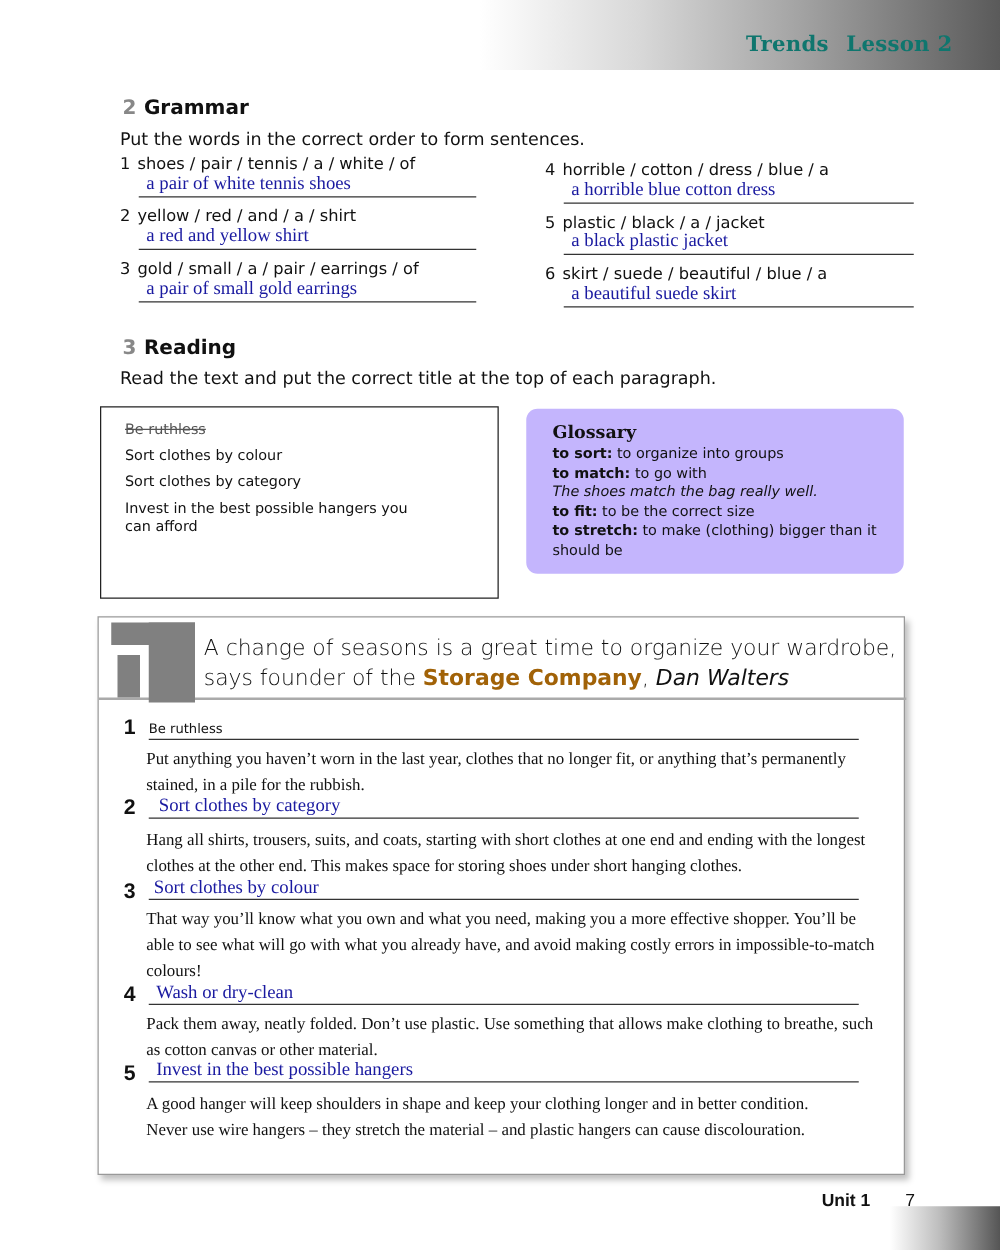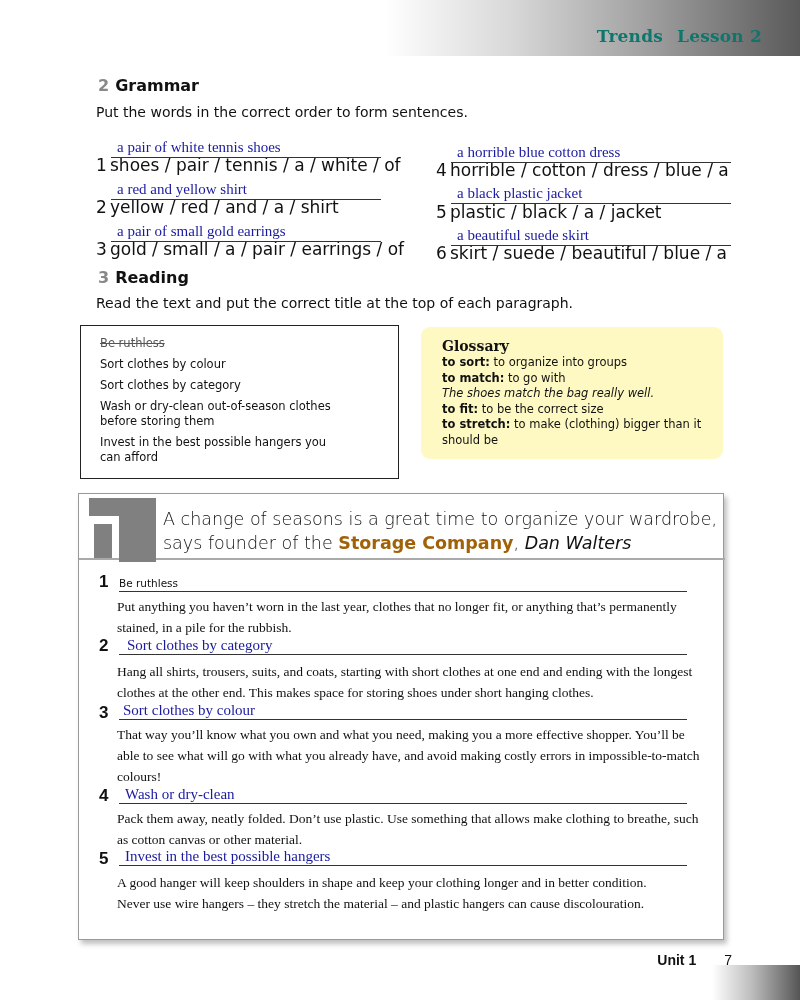--- a/index.html
+++ b/index.html
@@ -14,36 +14,36 @@
     position: absolute; right: 38px; top: 26px;
     font-family: "DejaVu Serif", serif; font-weight: bold; font-size: 17px; color: #0f766e;
     letter-spacing: 0.2px;
   }
   .top-title span { margin-left: 14px; }
 
   .sec-head { position: absolute; left: 74px; font-family: "DejaVu Sans", sans-serif; font-weight: bold; font-size: 16px; margin-left: 24px; }
   .sec-num { color: #888; margin-right: 6px; }
   .sec-instr { position: absolute; left: 96px; font-family: "DejaVu Sans", sans-serif; font-weight: normal; font-size: 14px; }
 
-  .gitem { position: absolute; font-family: "DejaVu Sans", sans-serif; font-size: 17px; margin-top: 31px; }
+  .gitem { position: absolute; font-family: "DejaVu Sans", sans-serif; font-size: 13px; }
   .gitem .n { display: inline-block; width: 14px; }
   .ans-line { position: absolute; height: 22px; border-bottom: 1px solid #333; }
   .ans-line .ans { position: absolute; left: 6px; bottom: 1px; font-family: "Liberation Serif", serif; font-size: 15px; color: #1a1aa0; }
 
   .title-box {
     position: absolute; left: 80px; top: 325px; width: 319px; height: 154px;
     border: 1.5px solid #222; padding: 10px 0 0 19px;
     font-family: "DejaVu Sans", sans-serif; font-size: 11.5px; line-height: 15px;
   }
   .title-box .opt { margin-bottom: 6px; }
   .title-box .opt.used { text-decoration: line-through; color: #555; }
 
   .glossary {
     position: absolute; left: 421px; top: 327px; width: 302px; height: 132px;
-    background: #fef9c3; border-radius: 9px; padding: 10px 0 0 21px;
+    background: #c4b5fd; border-radius: 9px; padding: 10px 0 0 21px;
     font-family: "DejaVu Sans", sans-serif; font-size: 11.5px; line-height: 15.5px;
   }
   .glossary .g-title { font-family: "DejaVu Serif", serif; font-weight: bold; font-size: 14px; line-height: 18px; }
   .glossary b { font-weight: bold; }
   .glossary i { font-style: italic; }
 
   .article {
     position: absolute; left: 78px; top: 493px; width: 646px; height: 447px;
     border: 1px solid #999; background: #fff;
     box-shadow: 3px 4px 5px rgba(0,0,0,0.25);
@@ -121,21 +121,20 @@
 
 <div class="sec-head" style="top:268px">
   <span class="sec-num">3</span><span>Reading</span>
 </div>
 <div class="sec-instr" style="top:295px">Read the text and put the correct title at the top of each paragraph.</div>
 
 <div class="title-box">
   <div class="opt used">Be ruthless</div>
   <div class="opt">Sort clothes by colour</div>
   <div class="opt">Sort clothes by category</div>
-  <div class="opt" style="width:240px">Wash or dry-clean out-of-season clothes before storing them</div>
   <div class="opt" style="width:230px">Invest in the best possible hangers you can afford</div>
 </div>
 
 <div class="glossary">
   <div class="g-title">Glossary</div>
   <div><b>to sort:</b> <span>to organize into groups</span></div>
   <div><b>to match:</b> <span>to go with</span></div>
   <div><i>The shoes match the bag really well.</i></div>
   <div><b>to fit:</b> <span>to be the correct size</span></div>
   <div style="width:270px"><b>to stretch:</b> <span>to make (clothing) bigger than it should be</span></div>

